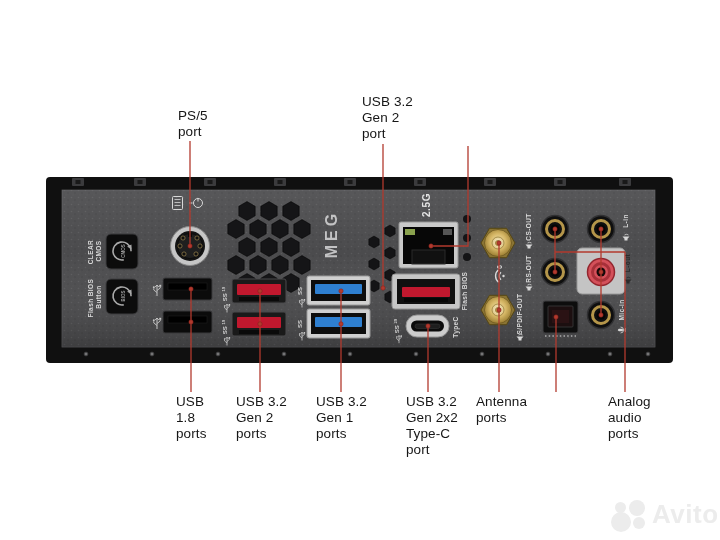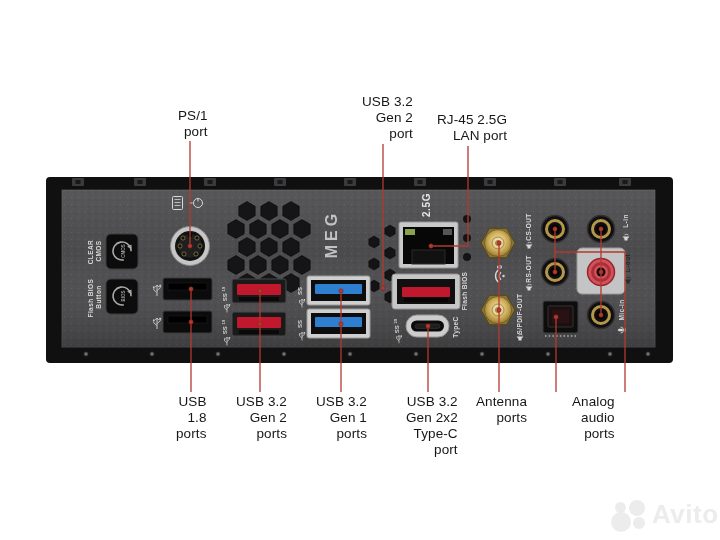--- a/index.html
+++ b/index.html
@@ -1,20 +1,20 @@
 <!DOCTYPE html>
 <html><head>
 <meta charset="utf-8">
 <style>
   html,body{margin:0;padding:0;background:#fff;}
   .stage{position:relative;width:720px;height:540px;background:#ffffff;overflow:hidden;
          font-family:"Liberation Sans",sans-serif;}
   .stage svg{position:absolute;left:0;top:0;}
   .co{position:absolute;font:13.5px/1.18 "Liberation Sans",sans-serif;color:#161616;
-      white-space:pre-line;letter-spacing:.1px;text-align:right;}
+      white-space:pre-line;letter-spacing:.1px;}
   .side-label{font-family:"Liberation Sans",sans-serif;font-weight:bold;font-size:6.5px;
       fill:#d9d9d9;letter-spacing:.4px;}
   .side-label.dark{fill:#2b2b2b;}
   .side-label-lg{font-family:"Liberation Sans",sans-serif;font-weight:bold;font-size:10px;
       fill:#e3e3e3;letter-spacing:.6px;}
   .badge{font-family:"Liberation Sans",sans-serif;font-weight:bold;font-size:6px;fill:#cfcfcf;}
   .micro{font-family:"Liberation Sans",sans-serif;font-weight:bold;font-size:4.5px;fill:#9a9a9a;}
   .meg{font-family:"Liberation Sans",sans-serif;font-weight:bold;font-size:16px;fill:#cdcdce;
       letter-spacing:4px;opacity:.92;}
   .wifi6{font-family:"Liberation Sans",sans-serif;font-weight:bold;font-size:7px;fill:#d8d8d8;}
@@ -402,44 +402,42 @@
         <circle cx="499" cy="310" r="2.2"></circle>
     <circle cx="556" cy="317" r="2.2"></circle>
         <circle cx="555" cy="229" r="2.2"></circle>
     <circle cx="555" cy="272" r="2.2"></circle>
         <circle cx="601" cy="229" r="2.2"></circle>
     <circle cx="601" cy="272" r="2.2"></circle>
         <circle cx="601" cy="315" r="2.2"></circle>
   </g>
 </svg>
 
-<div class="co" style="left:178px;top:108px">PS/1
+<div class="co" style="left:178px;top:108px">PS/5
 port</div>
 <div class="co" style="left:362px;top:94px">USB 3.2
 Gen 2
 port</div>
-<div class="co" style="left:437px;top:112px">RJ-45 2.5G
-LAN port</div>
 
 <div class="co" style="left:176px;top:394px">USB
 1.8
 ports</div>
 <div class="co" style="left:236px;top:394px">USB 3.2
 Gen 2
 ports</div>
 <div class="co" style="left:316px;top:394px">USB 3.2
 Gen 1
 ports</div>
 <div class="co" style="left:406px;top:394px">USB 3.2
 Gen 2x2
 Type-C
 port</div>
 <div class="co" style="left:476px;top:394px">Antenna
 ports</div>
-<div class="co" style="left:572px;top:394px">Analog
+<div class="co" style="left:608px;top:394px">Analog
 audio
 ports</div>
 
 <div class="wm">
   <span class="wm-c" style="left:10px;top:7px;width:11px;height:11px"></span>
   <span class="wm-c" style="left:24px;top:5px;width:16px;height:16px"></span>
   <span class="wm-c" style="left:6px;top:17px;width:20px;height:20px"></span>
   <span class="wm-c" style="left:28px;top:22px;width:12px;height:12px"></span>
   <span class="wm-text">Avito</span>
 </div>

